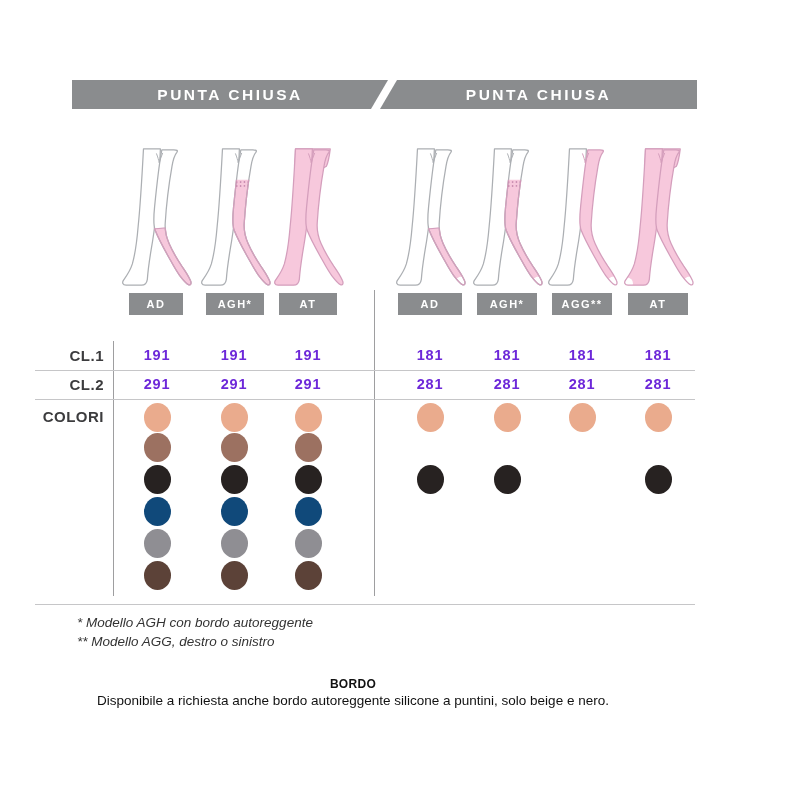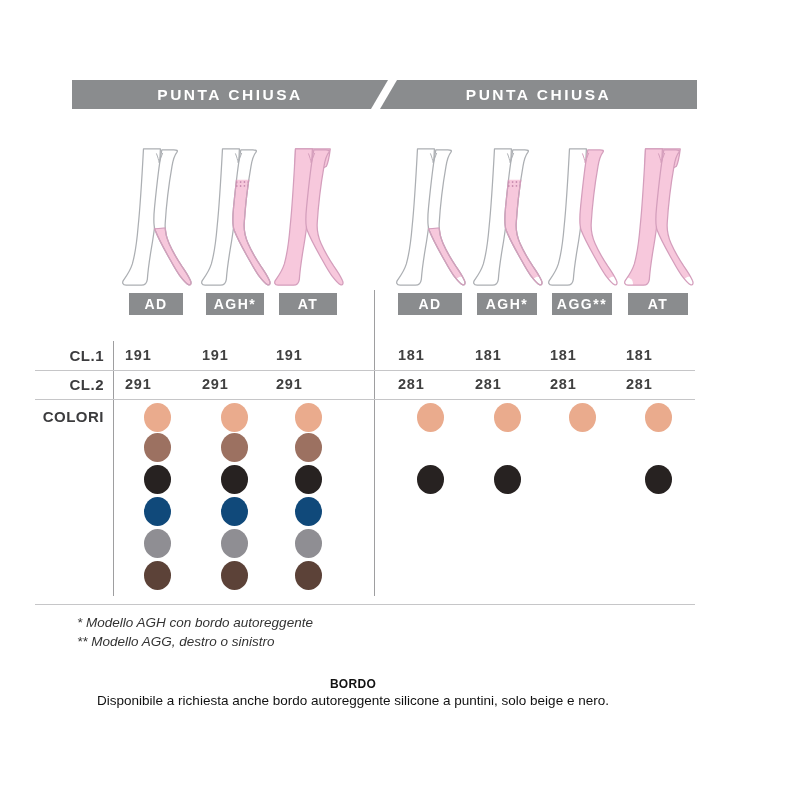--- a/index.html
+++ b/index.html
@@ -24,32 +24,32 @@
   .ol-gray{fill:none;stroke:#ACAFB3;stroke-width:1.3;stroke-linejoin:round;stroke-linecap:round;}
   .ol-pink{fill:none;stroke:#D49EBC;stroke-width:1.3;stroke-linejoin:round;stroke-linecap:round;}
   .sockline{stroke:#D49EBC;stroke-width:1.2;fill:none;}
   .laceline{stroke:#CC8FB2;stroke-width:2;fill:none;stroke-dasharray:1.5 2.5;}
   .crease-gray{fill:none;stroke:#ACAFB3;stroke-width:1;stroke-linecap:round;}
   .crease-pink{fill:none;stroke:#D49EBC;stroke-width:1;stroke-linecap:round;}
 
   
   .badge{
     position:absolute;top:293px;height:22px;background:#8A8C8E;color:#fff;
-    font-weight:bold;font-size:14px;letter-spacing:1.5px;
+    font-weight:bold;font-size:11px;letter-spacing:1.5px;
     display:flex;align-items:center;justify-content:center;
   }
 
   
   .rowlabel{
     position:absolute;left:28px;width:76px;text-align:right;
     font-weight:bold;font-size:15px;color:#3C3C3E;letter-spacing:0.5px;
   }
   .num{
-    position:absolute;width:64px;text-align:left;
-    font-weight:bold;font-size:14.5px;color:#404040;letter-spacing:0.8px;
+    position:absolute;width:64px;text-align:center;
+    font-weight:bold;font-size:14.5px;color:#6d28d9;letter-spacing:0.8px;
   }
   .hline{position:absolute;left:35px;width:660px;height:1px;background:#C6C6C8;}
   .vline{position:absolute;width:1px;background:#9E9EA0;}
 
   .dots-host{position:absolute;top:404px;height:200px;}
   .dot{position:absolute;width:27px;height:29px;border-radius:50%;}
 
   .fn{position:absolute;font-style:italic;font-size:13.5px;color:#333;}
 
   #bordo{position:absolute;top:676px;left:0;width:706px;text-align:center;color:#111;

